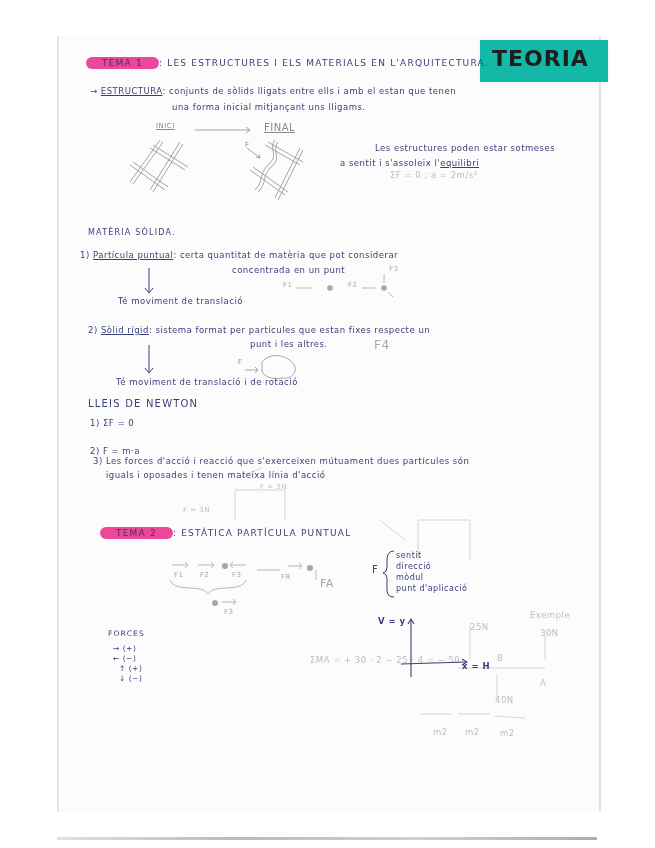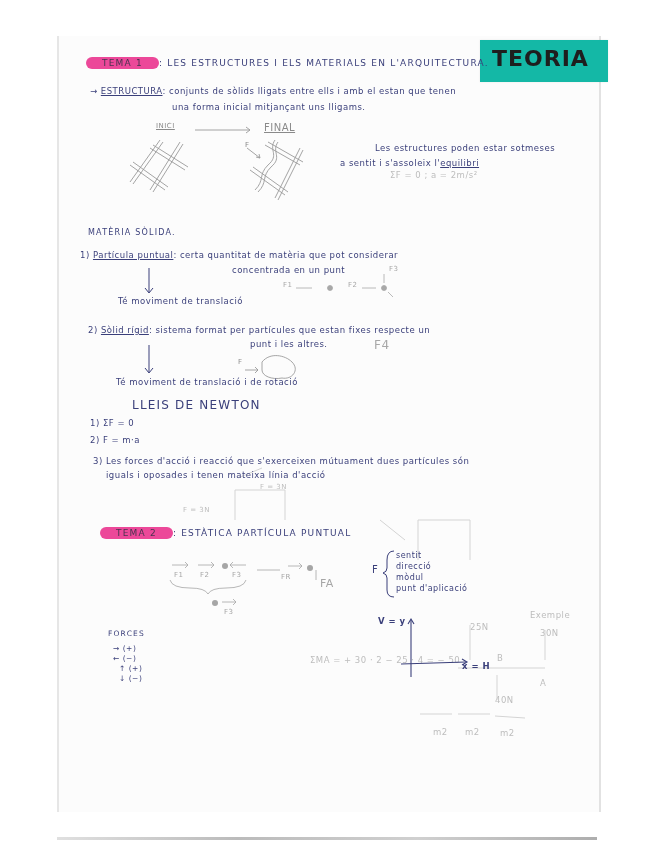--- a/index.html
+++ b/index.html
@@ -146,23 +146,23 @@
   <g stroke="#8f8f8f" fill="none" stroke-width="0.8">
     <line x1="245" y1="370" x2="258" y2="370"></line>
     <polyline points="255,367 258,370 255,373"></polyline>
     <path d="M262,362 C270,352 285,355 292,362 C300,370 292,380 282,378 C272,380 262,376 262,370 Z"></path>
   </g>
 </svg>
 <div class="hw" style="left:238px;top:358px;font-size:7px;color:#8f8f8f;">F</div>
 
 <div class="hw small" style="left:116px;top:377px;">Té moviment de translació i de rotació</div>
 
-<div class="hw caps" style="left:88px;top:398px;font-size:12px;margin-left:44px;">LLEIS DE NEWTON</div>
+<div class="hw caps" style="left:88px;top:398px;font-size:10px;">LLEIS DE NEWTON</div>
 <div class="hw small" style="left:90px;top:418px;">1) ΣF = 0</div>
-<div class="hw small" style="left:90px;top:435px;">2) F = m·a</div>
+<div class="hw small" style="left:90px;top:446px;">2) F = m·a</div>
 <div class="hw small" style="left:93px;top:456px;">3) Les forces d'acció i reacció que s'exerceixen mútuament dues partícules són</div>
 <div class="hw small" style="left:106px;top:470px;">iguals i oposades i tenen mateixa línia d'acció</div>
 <div class="hw faint" style="left:260px;top:483px;font-size:7px;">F = 3N</div>
 <div class="hw faint" style="left:183px;top:506px;font-size:7px;">F = 3N</div>
 
 <div class="hw caps" style="left:100px;top:528px;">
   <span class="hl-pink">TEMA 2</span><span>: ESTÀTICA PARTÍCULA PUNTUAL</span>
 </div>
 
 <svg width="655" height="848" style="left:0;top:0;">

